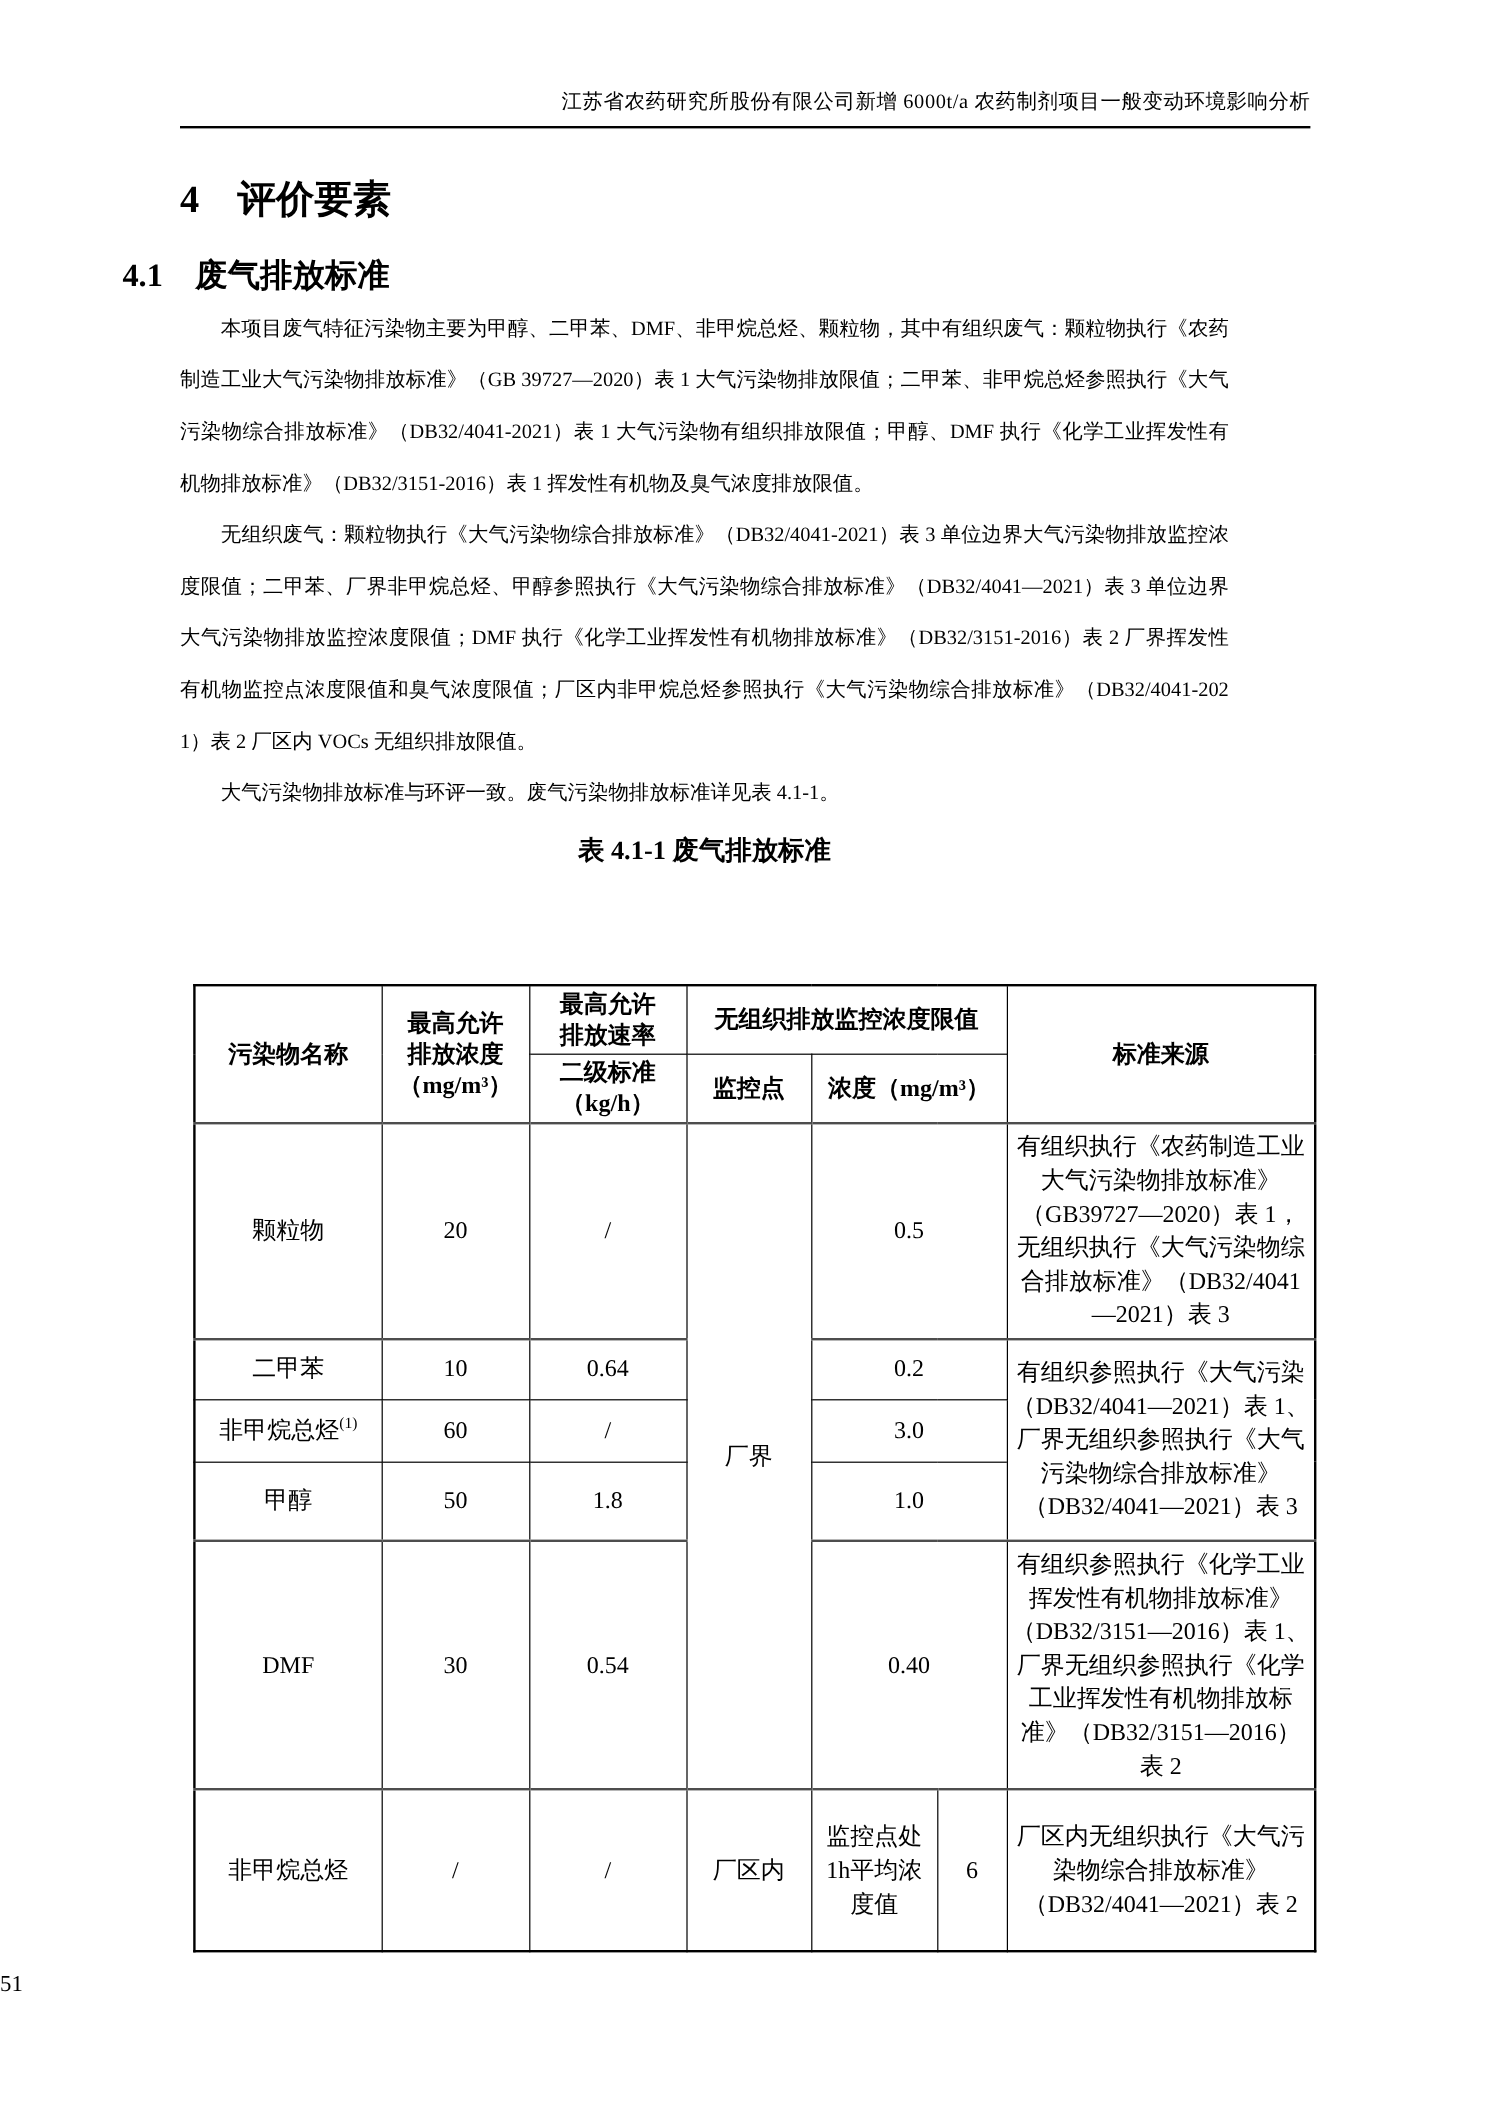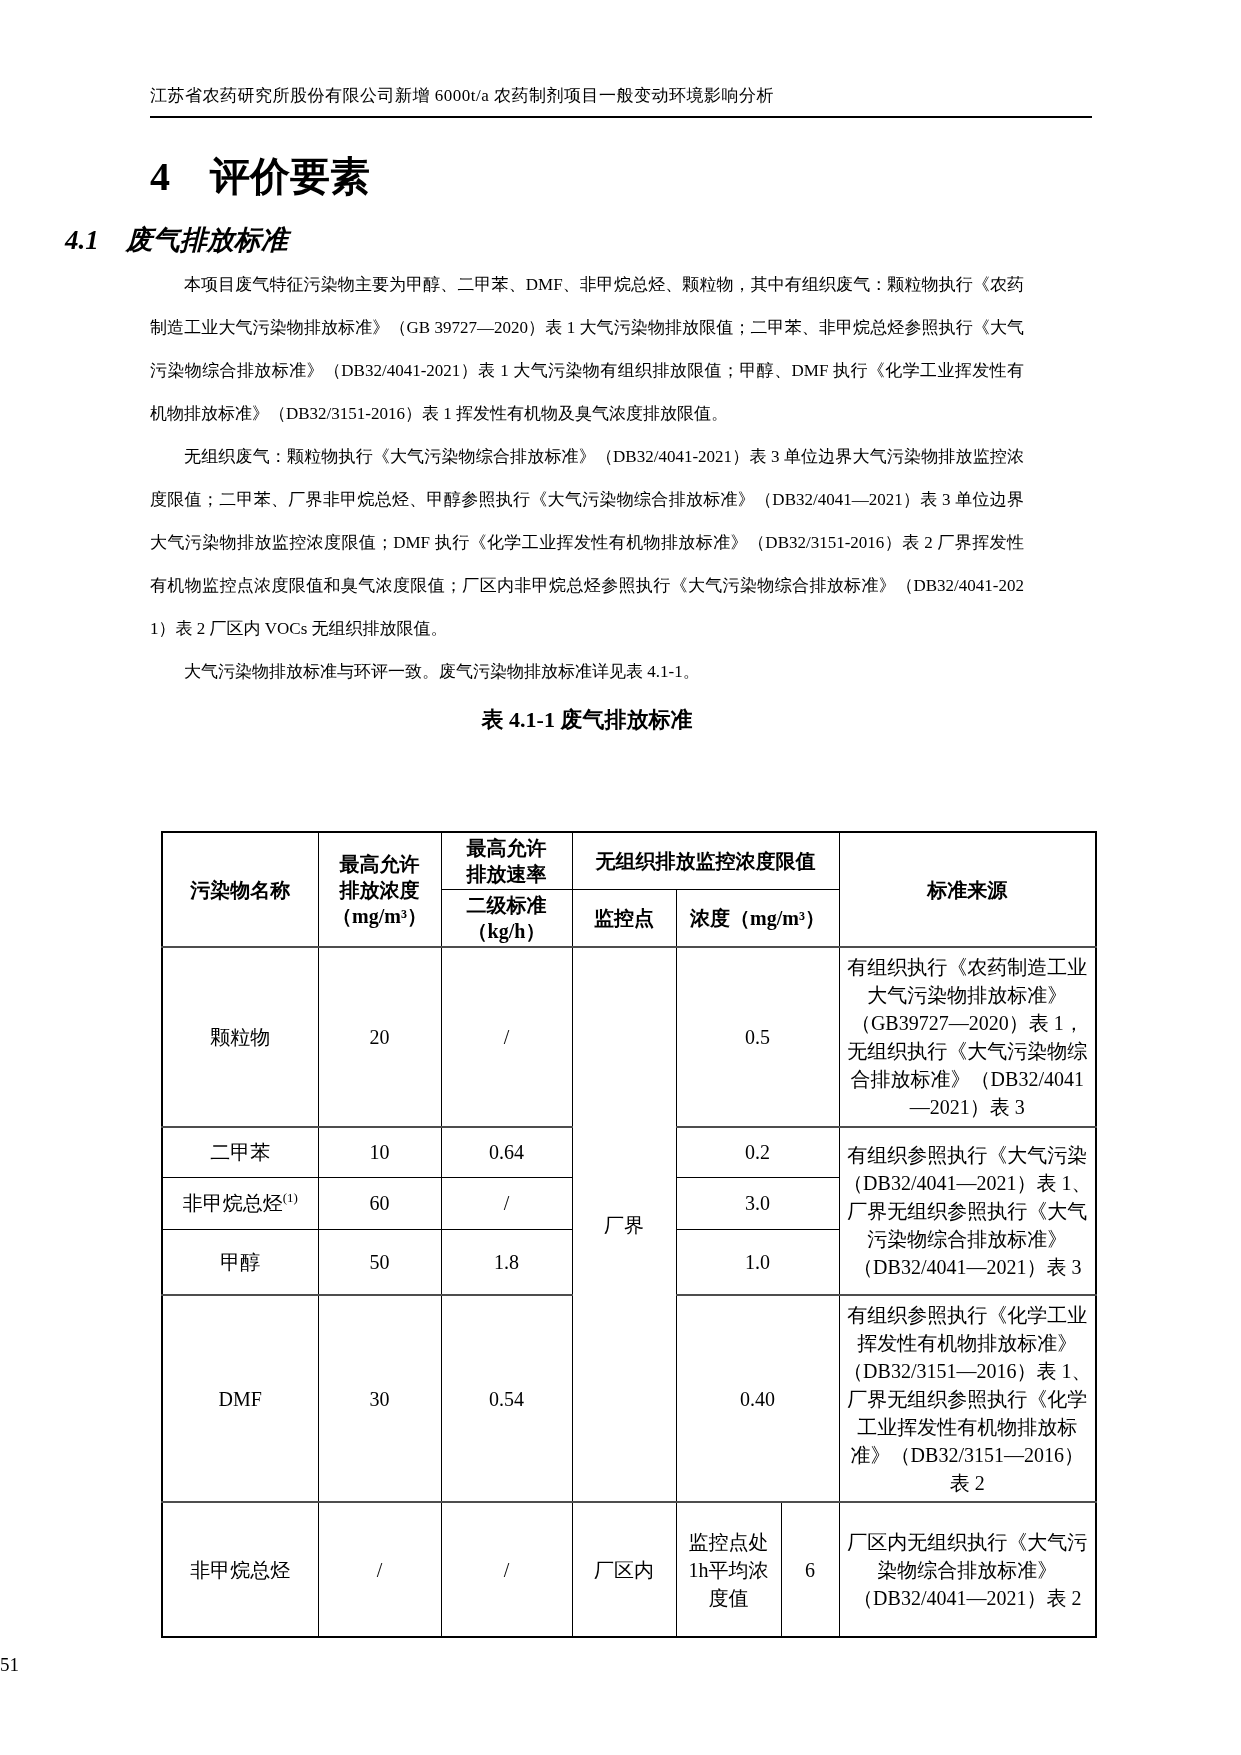--- a/index.html
+++ b/index.html
@@ -15,49 +15,48 @@
     font-family: "Liberation Serif", "DejaVu Serif", serif;
   }
   .page {
     position: relative;
     width: 1241px;
     height: 1755px;
     background: #fff;
   }
   
   .page-header {
-    margin: 12px 149px 0 150px;
+    margin: 1px 149px 0 150px;
     padding-top: 72px;
-    text-align: left;
+    text-align: right;
   }
   .page-header .title {
     font-size: 17px;
     letter-spacing: 0.5px;
     display: block;
     padding-bottom: 9px;
   }
   .header-rule {
     margin: 0 149px 0 150px;
     border: 0;
     border-top: 2.5px solid #000;
     height: 0;
   }
   
   .h1 {
     margin: 38px 0 0 150px;
-    font-size: 40px;
+    font-size: 32px;
     font-weight: bold;
     line-height: 42px;
   }
   .h2 {
-    margin: 24px 0 0 65px;
+    margin: 24px 0 0 102px;
     font-size: 27px;
     font-weight: bold;
     line-height: 36px;
-    font-style: italic;
   }
   
   .bodytext {
     width: 874px;
     margin: 0 0 0 150px;
   }
   .bodytext p {
     margin: 0;
     font-size: 17px;
     line-height: 43px;

